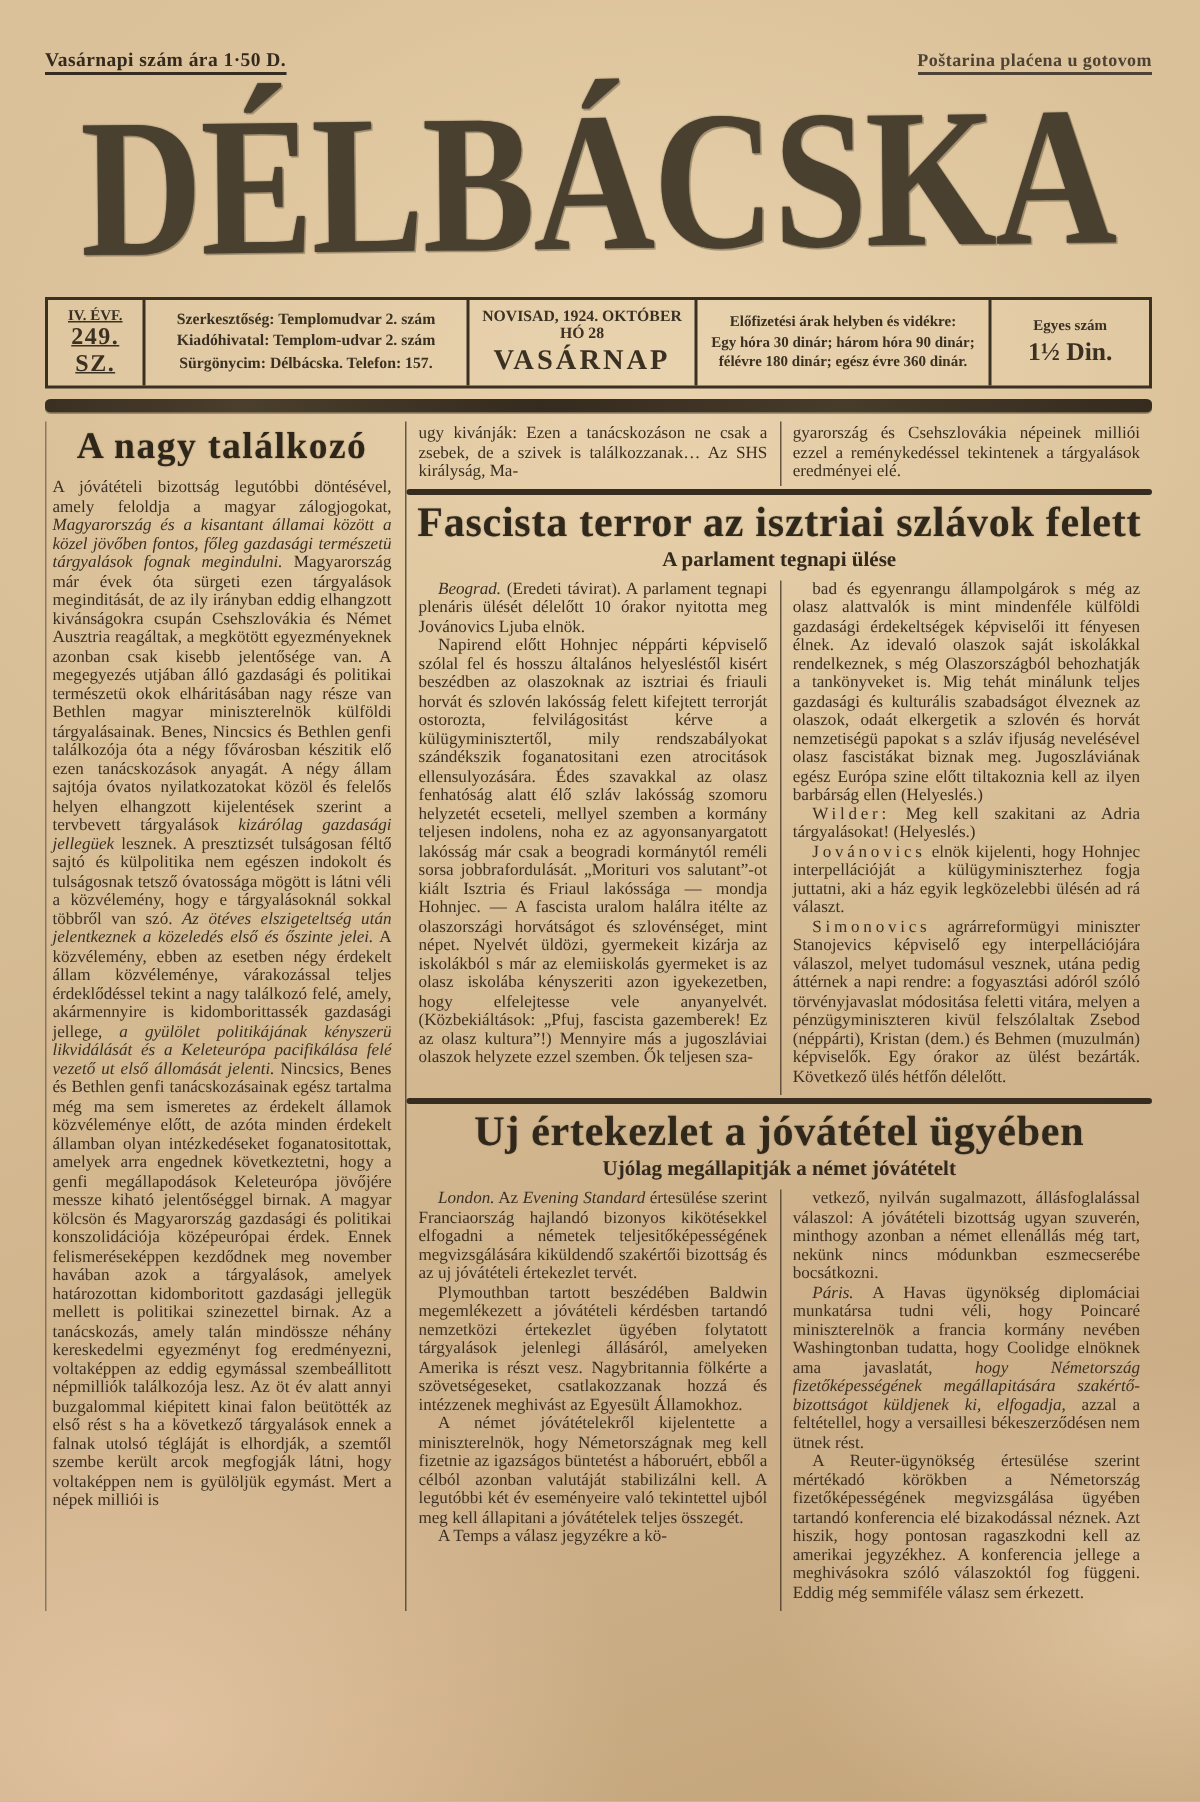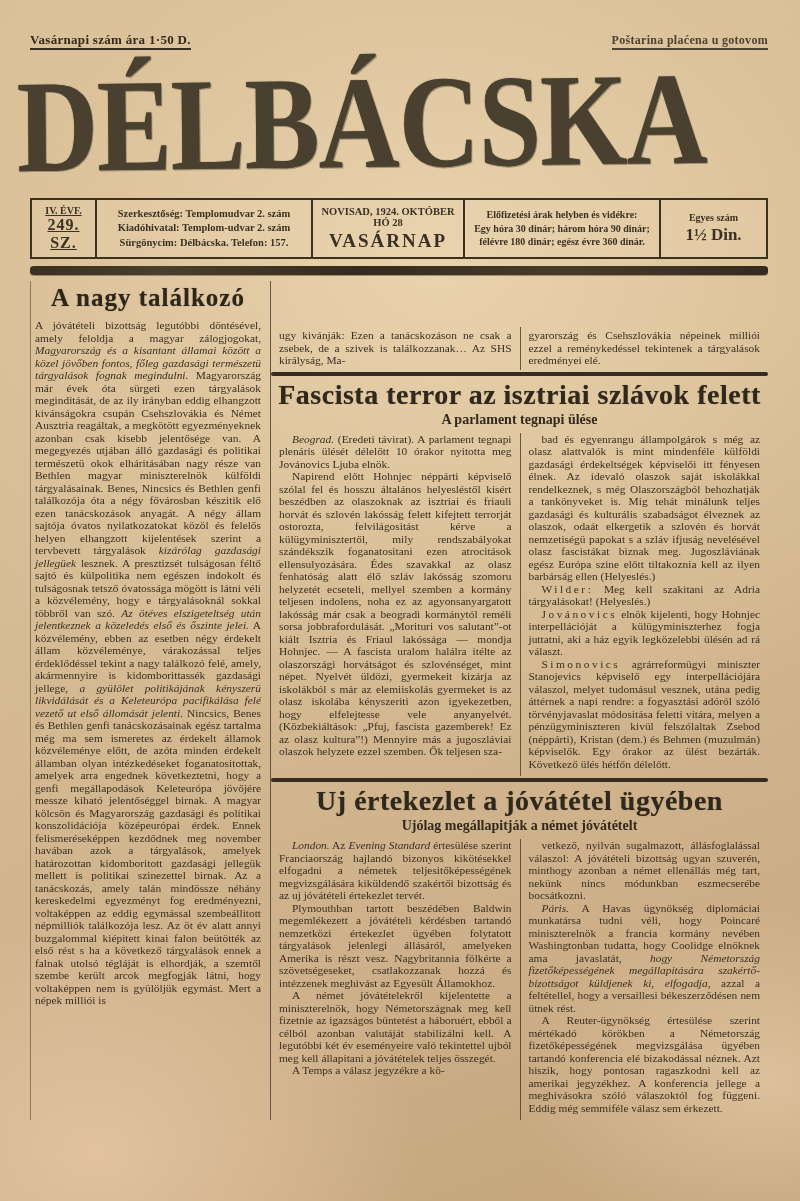--- a/index.html
+++ b/index.html
@@ -19,21 +19,21 @@
       linear-gradient(160deg,#d9bf98 0%, #d6bc94 40%, #cdb089 75%, #c3a47a 100%);
   }
   
   .topstrip{ display:flex; justify-content:space-between; align-items:flex-end; height:20px; }
   .topstrip .tag{
     font-weight:bold; font-size:13px; letter-spacing:.3px;
     border-bottom:2px solid #362c20; padding-bottom:0; color:#33291d;
   }
   .topstrip .tag.right{ color:#4d4233; border-bottom-color:#4d4233; font-size:12px; }
   
-  .masthead{ height:146px; display:flex; align-items:center; justify-content:flex-start; overflow:visible; }
+  .masthead{ height:146px; display:flex; align-items:center; justify-content:center; overflow:visible; }
   .masthead .logo{
     font-weight:bold; font-size:108px; line-height:1; color:#49402f;
     letter-spacing:-1px; white-space:nowrap;
     transform:scaleY(1.22) scaleX(1.04) rotate(-0.6deg);
     text-shadow:0 0 1px rgba(73,64,47,.8), 1px 1px 0 rgba(73,64,47,.35);
   }
   
   .infobox{
     display:flex; border:2px solid #3b3123; margin-top:2px;
     background:rgba(235,216,180,.25);
@@ -71,21 +71,21 @@
   }
   .bodytext, .para{
     font-size:11.4px; line-height:12.5px; text-align:justify; color:#3a2f22;
   }
   .para{ text-indent:13px; }
   .para.noindent{ text-indent:0; }
   .it{ font-style:italic; }
   .sp{ letter-spacing:2.5px; }
   
   .cont-row{ display:flex; }
-  .cont-cell{ width:50%; padding:2px 8px 3px 8px;margin-top:46px; }
+  .cont-cell{ width:50%; padding:2px 8px 3px 8px; }
   .cont-cell.rt{ border-left:1px solid rgba(60,48,35,.75); }
   .secrule{
     height:4px; background:#362c1f; border-radius:2px;
     margin:2px 0 3px;
   }
   .h2{
     font-size:28px; font-weight:bold; text-align:center; color:#31281c;
     letter-spacing:.5px; line-height:1.15; margin:3px 6px 1px;
     text-shadow:0 0 1px rgba(49,40,28,.45);
   }

